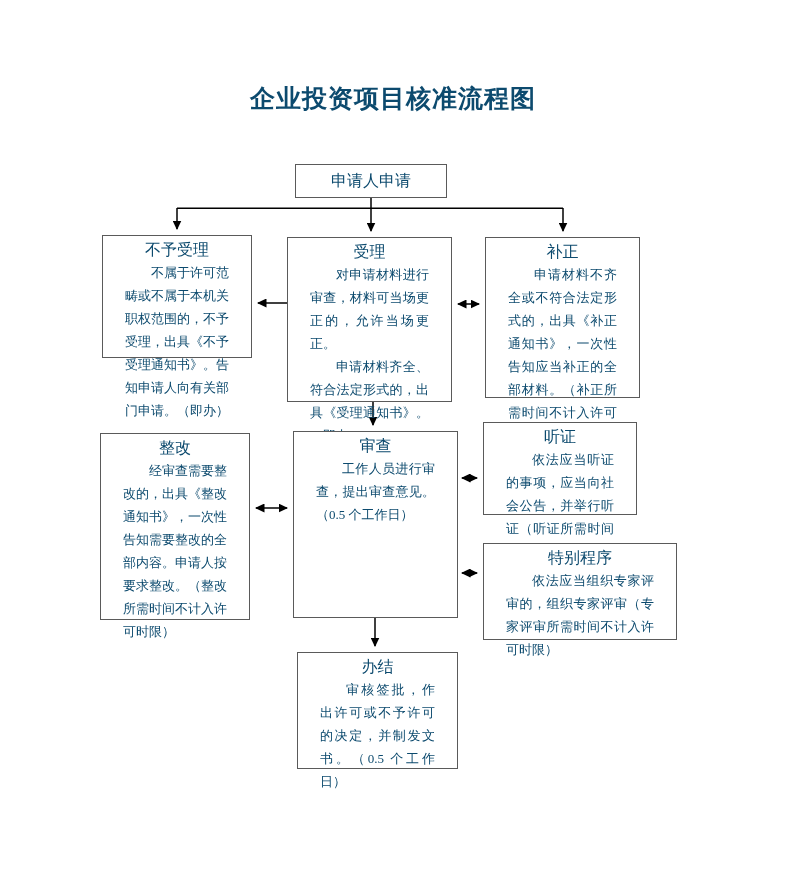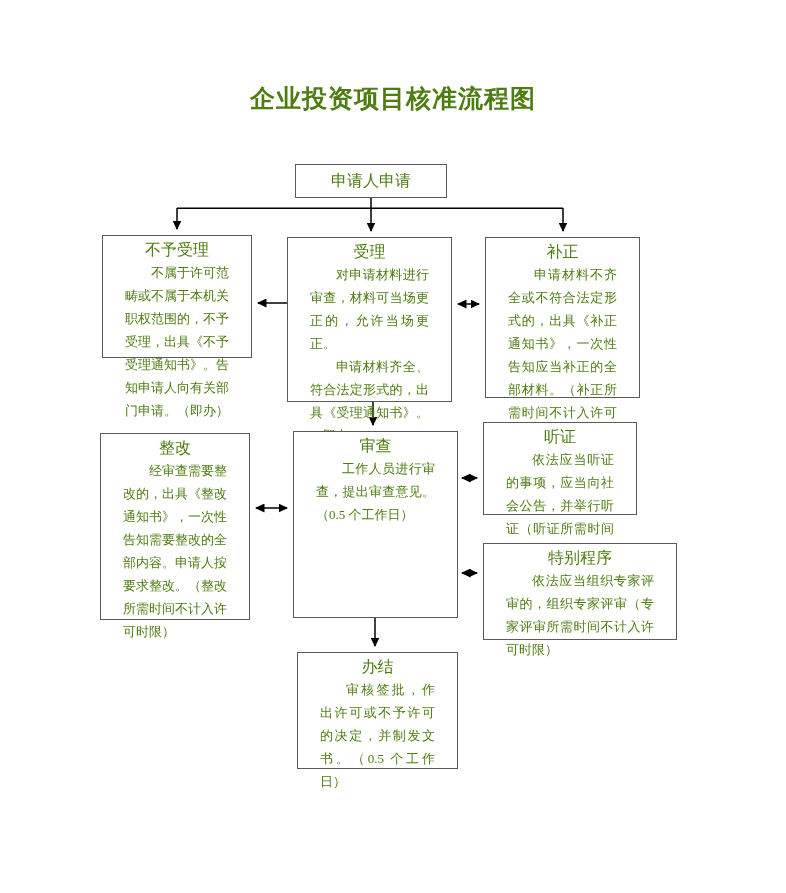--- a/index.html
+++ b/index.html
@@ -6,21 +6,21 @@
     margin: 0;
     padding: 0;
     background: #ffffff;
   }
   .canvas {
     position: relative;
     width: 786px;
     height: 893px;
     background: #ffffff;
     font-family: "Liberation Serif", "DejaVu Serif", serif;
-    color: #4d7c0f;
+    color: #0c4a6e;
     overflow: hidden;
   }
   .page-title {
     position: absolute;
     left: 0;
     top: 82px;
     width: 786px;
     text-align: center;
     font-size: 25px;
     font-weight: bold;

